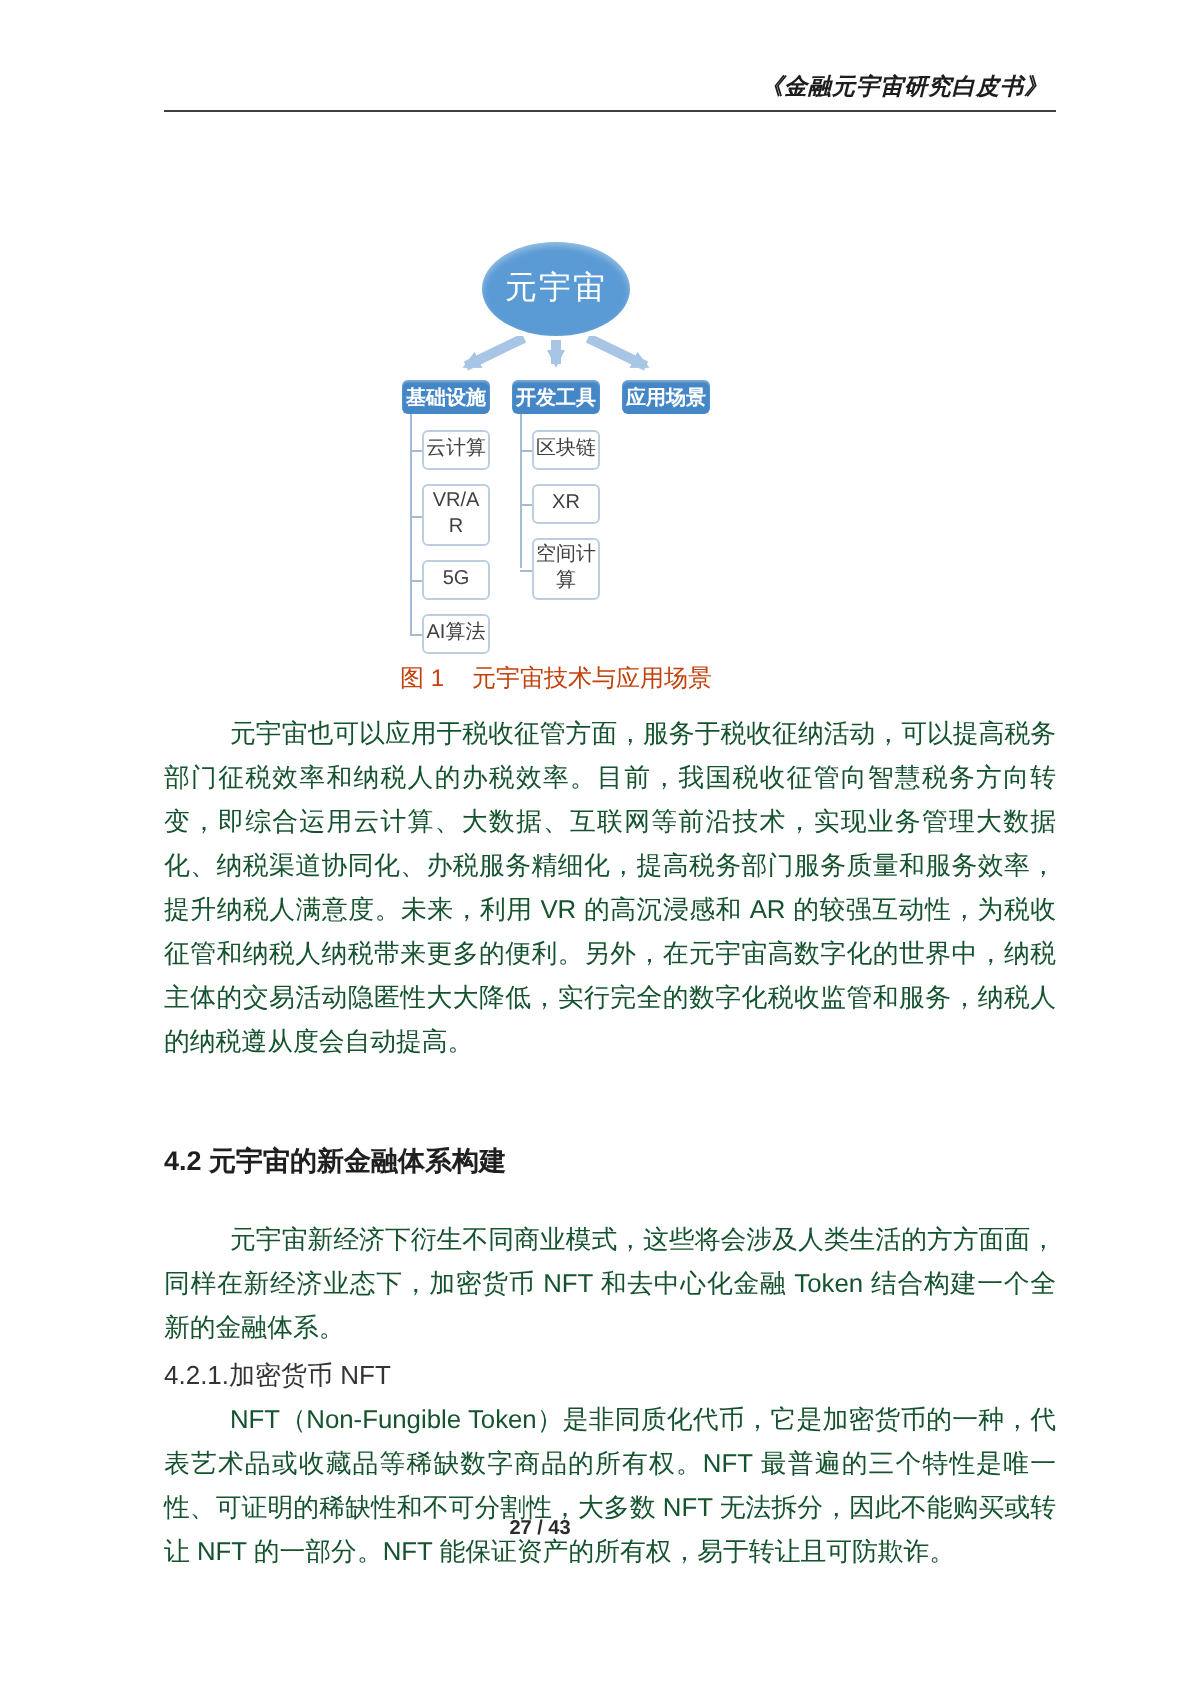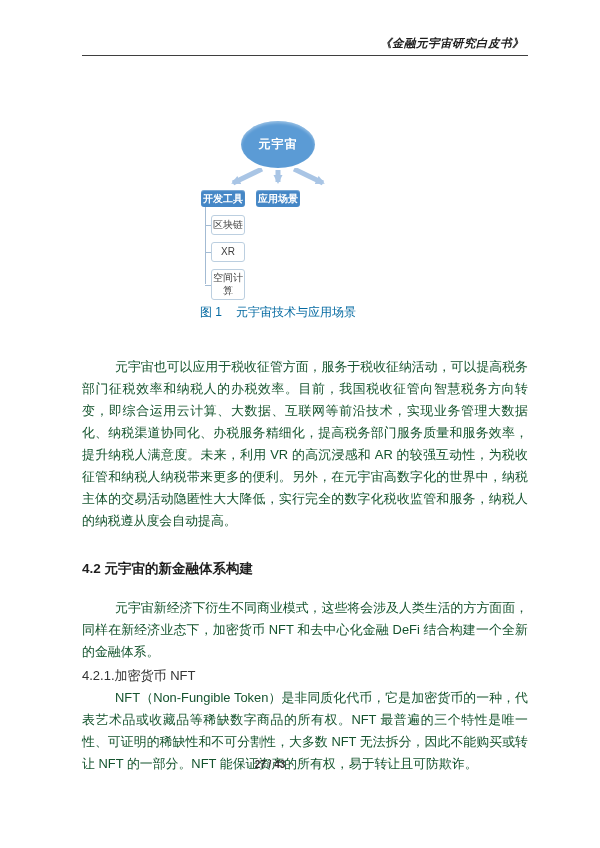--- a/index.html
+++ b/index.html
@@ -23,21 +23,21 @@
     background:#3f3f3f;
   }
 
   
   .figure-block { position:absolute; top:121px; left:82px; width:392px; }
   .diagram { width:154px; margin:0 auto; position:relative; }
   .root-node {
     width:74px; height:47px; margin:0 auto; border-radius:50%;
     background:#5b9bd5;
     box-shadow:inset 0 2px 3px rgba(255,255,255,0.35);
-    color:#fff; font-size:12px; font-weight:bold;
+    color:#fff; font-size:16px; font-weight:normal;
     display:flex; align-items:center; justify-content:center;
     letter-spacing:1px;
   }
   .arrow-layer { display:block; width:154px; height:22px; }
   .branch-row { display:flex; gap:11px; }
   .branch-col { width:44px; }
   .cat-box {
     height:17px; border-radius:3px; background:#4587c6;
     box-shadow:inset 0 1px 1px rgba(255,255,255,0.3);
     color:#ffffff; font-size:10px; font-weight:bold;
@@ -59,32 +59,32 @@
     display:flex; align-items:center; justify-content:center;
     text-align:center; font-size:10px; line-height:1.25; color:#404040;
     margin-bottom:7px; word-break:break-all;
   }
   .kid:last-child { margin-bottom:0; }
   .kid::before {
     content:""; position:absolute; left:-7px; top:50%; width:6px; height:1px;
     background:#a3bbd3;
   }
   .fig-caption {
-    margin-top:4px; text-align:center; font-size:12px; color:#0369a1;
+    margin-top:4px; text-align:center; font-size:12px; color:#c2410c;
   }
   .fig-caption .cap-label { margin-right:14px; }
 
   
   .content { position:absolute; top:356px; left:82px; width:446px; }
   .para {
     font-size:12.9px; line-height:22px; color:#14532d;
     text-align:justify; text-indent:33px;
   }
   .section-heading {
-    margin-top:27px; font-size:13.5px; font-weight:bold; color:#1f1f1f;
+    margin-top:39px; font-size:13.5px; font-weight:bold; color:#1f1f1f;
     line-height:20px;
   }
   .para-2 { margin-top:18px; }
   .subsection-heading {
     margin-top:2px; font-size:13px; font-weight:normal; color:#333333;
     line-height:22px;
   }
 
   
   .doc-footer {
@@ -111,20 +111,29 @@
             <path d="M0,0 L9,4.5 L0,9 z" fill="#a9c5e5"></path>
           </marker>
         </defs>
         <line x1="61" y1="1" x2="32" y2="15" stroke="#a9c5e5" stroke-width="5" marker-end="url(#ah)"></line>
         <line x1="77" y1="2" x2="77" y2="14" stroke="#a9c5e5" stroke-width="5" marker-end="url(#ah)"></line>
         <line x1="93" y1="1" x2="122" y2="15" stroke="#a9c5e5" stroke-width="5" marker-end="url(#ah)"></line>
       </svg>
 
       <div class="branch-row">
 
+        <div class="branch-col col-a">
+          <div class="cat-box">基础设施</div>
+          <div class="kids">
+            <div class="kid">云计算</div>
+            <div class="kid">VR/AR</div>
+            <div class="kid">5G</div>
+            <div class="kid">AI算法</div>
+          </div>
+        </div>
 
         <div class="branch-col col-b">
           <div class="cat-box">开发工具</div>
           <div class="kids">
             <div class="kid">区块链</div>
             <div class="kid">XR</div>
             <div class="kid">空间计算</div>
           </div>
         </div>
 
@@ -138,21 +147,21 @@
     <div class="fig-caption">
       <span class="cap-label">图 1</span><span>元宇宙技术与应用场景</span>
     </div>
   </div>
 
   <div class="content">
     <p class="para">元宇宙也可以应用于税收征管方面，服务于税收征纳活动，可以提高税务部门征税效率和纳税人的办税效率。目前，我国税收征管向智慧税务方向转变，即综合运用云计算、大数据、互联网等前沿技术，实现业务管理大数据化、纳税渠道协同化、办税服务精细化，提高税务部门服务质量和服务效率，提升纳税人满意度。未来，利用 VR 的高沉浸感和 AR 的较强互动性，为税收征管和纳税人纳税带来更多的便利。另外，在元宇宙高数字化的世界中，纳税主体的交易活动隐匿性大大降低，实行完全的数字化税收监管和服务，纳税人的纳税遵从度会自动提高。</p>
 
     <h2 class="section-heading">4.2 元宇宙的新金融体系构建</h2>
 
-    <p class="para para-2">元宇宙新经济下衍生不同商业模式，这些将会涉及人类生活的方方面面，同样在新经济业态下，加密货币 NFT 和去中心化金融 DeFi 结合构建一个全新的金融体系。</p>
+    <p class="para para-2">元宇宙新经济下衍生不同商业模式，这些将会涉及人类生活的方方面面，同样在新经济业态下，加密货币 NFT 和去中心化金融 Token 结合构建一个全新的金融体系。</p>
 
     <h3 class="subsection-heading">4.2.1.加密货币 NFT</h3>
 
     <p class="para">NFT（Non-Fungible Token）是非同质化代币，它是加密货币的一种，代表艺术品或收藏品等稀缺数字商品的所有权。NFT 最普遍的三个特性是唯一性、可证明的稀缺性和不可分割性，大多数 NFT 无法拆分，因此不能购买或转让 NFT 的一部分。NFT 能保证资产的所有权，易于转让且可防欺诈。</p>
   </div>
 
   <div class="doc-footer">27 / 43</div>
 
 </div>
 

